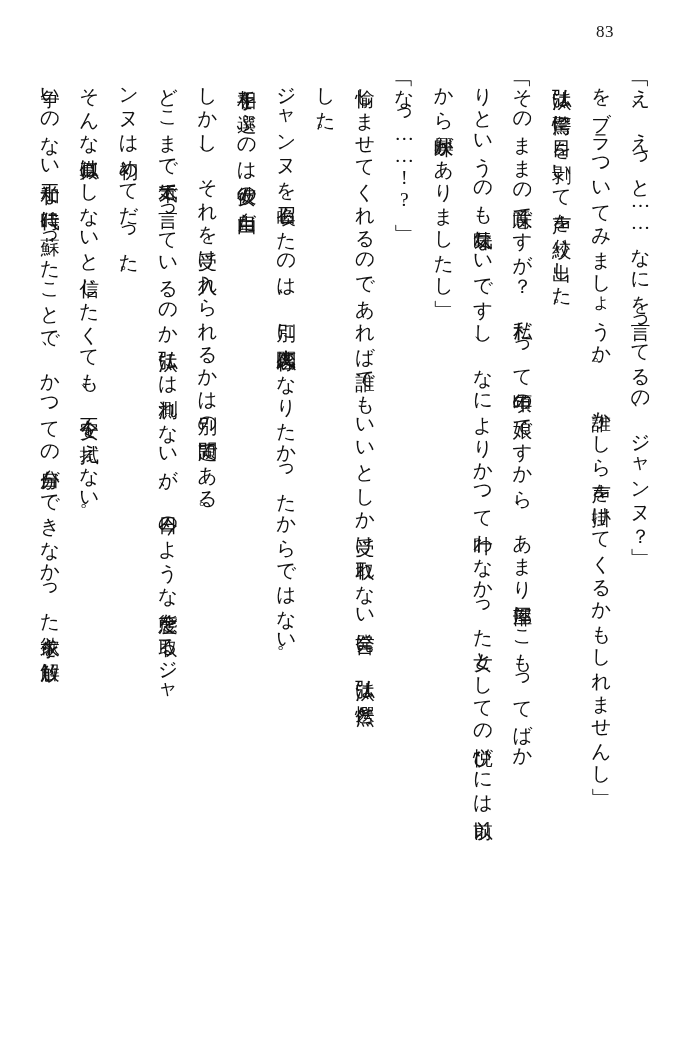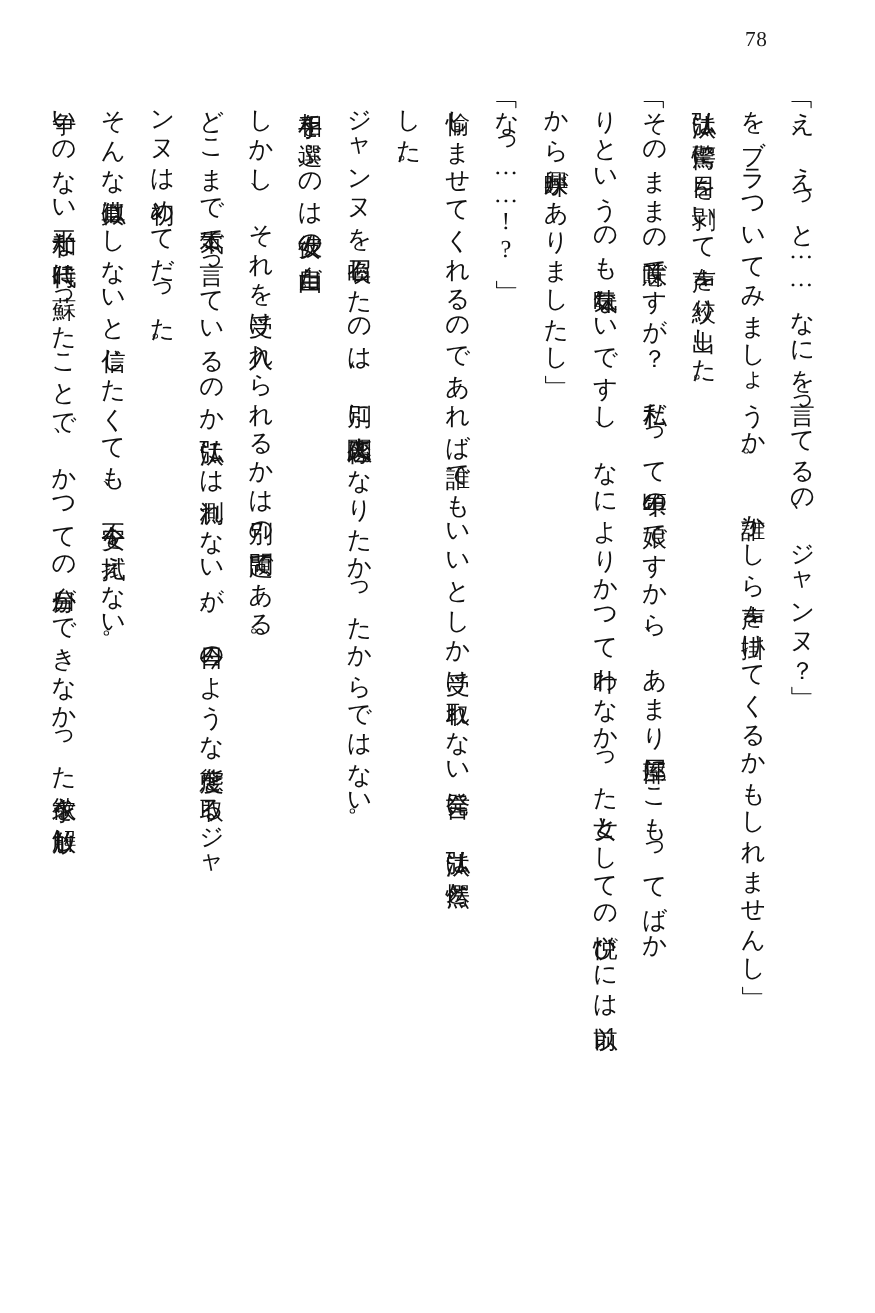--- a/index.html
+++ b/index.html
@@ -56,17 +56,17 @@
   
   .vcol {
     display: block;
   }
 </style>
 </head>
 <body>
 
 <div class="page">
 
-  <div class="page-number">78</div>
+  <div class="page-number">83</div>
 
   <div class="text-body"><p class="vcol">「え、えっと……なにを言ってるの、ジャンヌ？」</p><p class="vcol">をブラついてみましょうか。　誰かしら声を掛けてくるかもしれませんし」</p><p class="vcol">弘汰は驚愕に目を剥いて声を絞り出した。</p><p class="vcol">「そのままの意味ですが？　私だって年頃の娘ですから、あまり部屋にこもってばか</p><p class="vcol">りというのも味気ないですし、なによりかつて叶わなかった女としての悦びには以前</p><p class="vcol">から興味がありましたし」</p><p class="vcol">「なっ……!?」</p><p class="vcol">愉しませてくれるのであれば誰でもいいとしか受け取れない発言に、弘汰は愕然と</p><p class="vcol">した。</p><p class="vcol">ジャンヌを召喚したのは、別に恋人関係になりたかったからではない。</p><p class="vcol">相手を選ぶのは彼女の自由だ。</p><p class="vcol">しかし、それを受け入れられるかは別の問題である。</p><p class="vcol">どこまで本気で言っているのか弘汰には測れないが、今日のような態度を取るジャ</p><p class="vcol">ンヌは初めてだった。</p><p class="vcol">そんな真似はしないと信じたくても、不安を拭えない。</p><p class="vcol">争いのない平和な時代に蘇ったことで、かつての自分ができなかった欲求を解放し</p></div>
 
 </div>
 
 </body></html>

